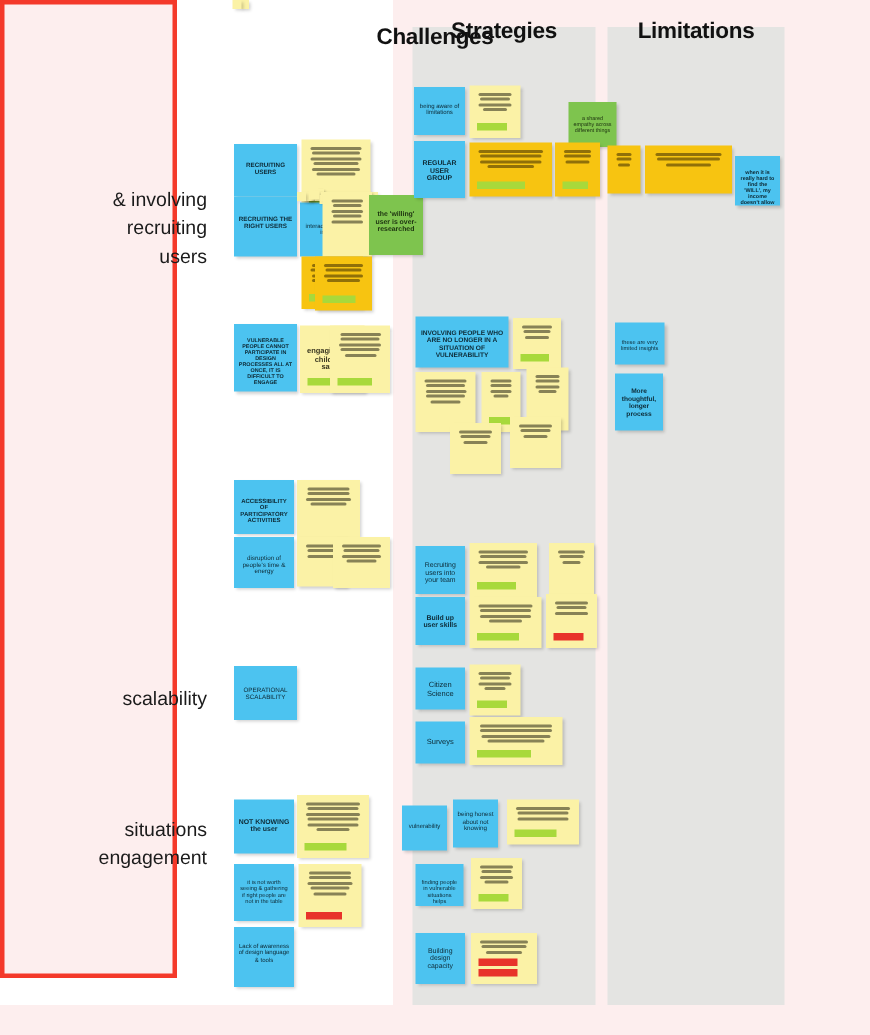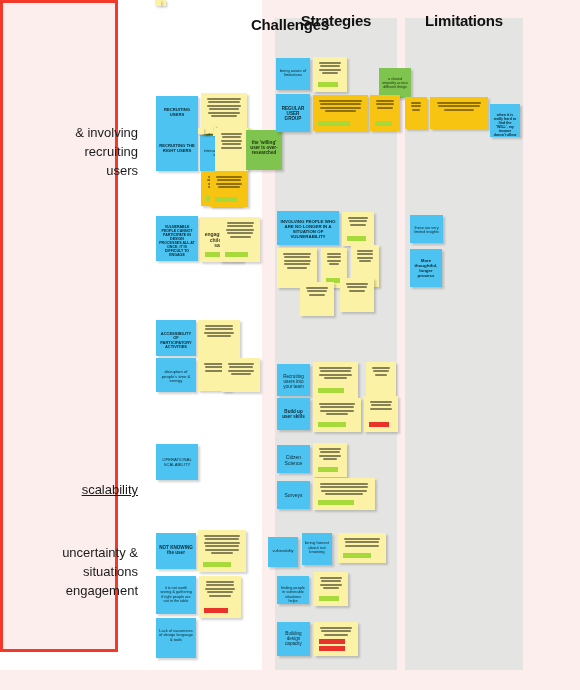--- a/index.html
+++ b/index.html
@@ -126,25 +126,24 @@
   <div class="col-title" style="left:275px; width:122px;">Strategies</div>
   <div class="col-title" style="left:405px; width:118px;">Limitations</div>
 
   <div class="row-label" style="top:124px;">
     <div>&amp; involving</div>
     <div>recruiting</div>
     <div>users</div>
   </div>
   <div class="row-label" style="top:335px;">
   </div>
-  <div class="row-label" style="top:481px;text-decoration:underline;">
+  <div class="row-label" style="top:457px;">
     <div>scalability</div>
   </div>
   <div class="row-label" style="top:544px;">
-    <div>uncertainty &amp;</div>
     <div>situations</div>
     <div>engagement</div>
   </div>
 
   <div class="note n-blue" style="left:156px; top:96px; width:42px; height:35px;">
     <span class="cap" style="font-size:4.2px; padding-top:9px;">RECRUITING USERS</span>
   </div>
   <div class="note n-yellow" style="left:201px; top:93px; width:46px; height:48px;">
     <span class="lines">
       <i style="width:92%"></i>

